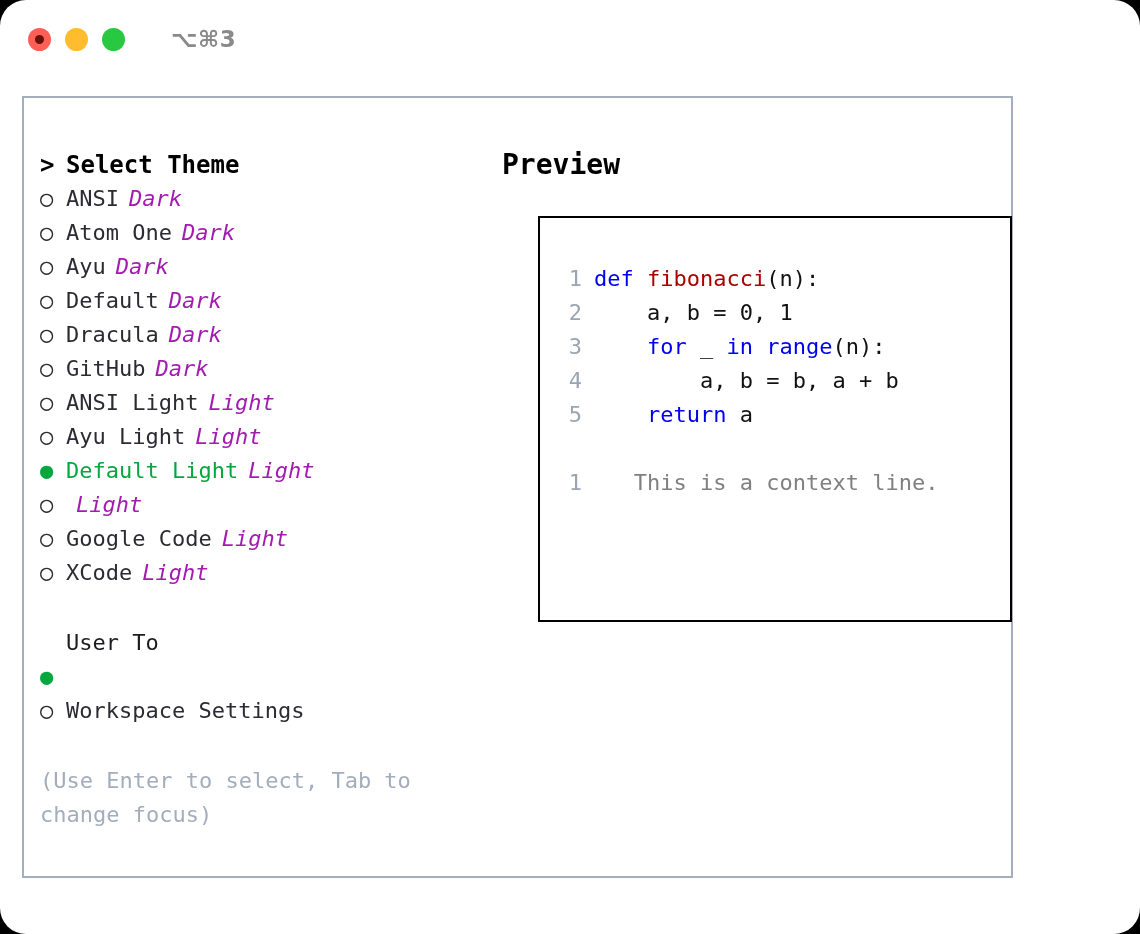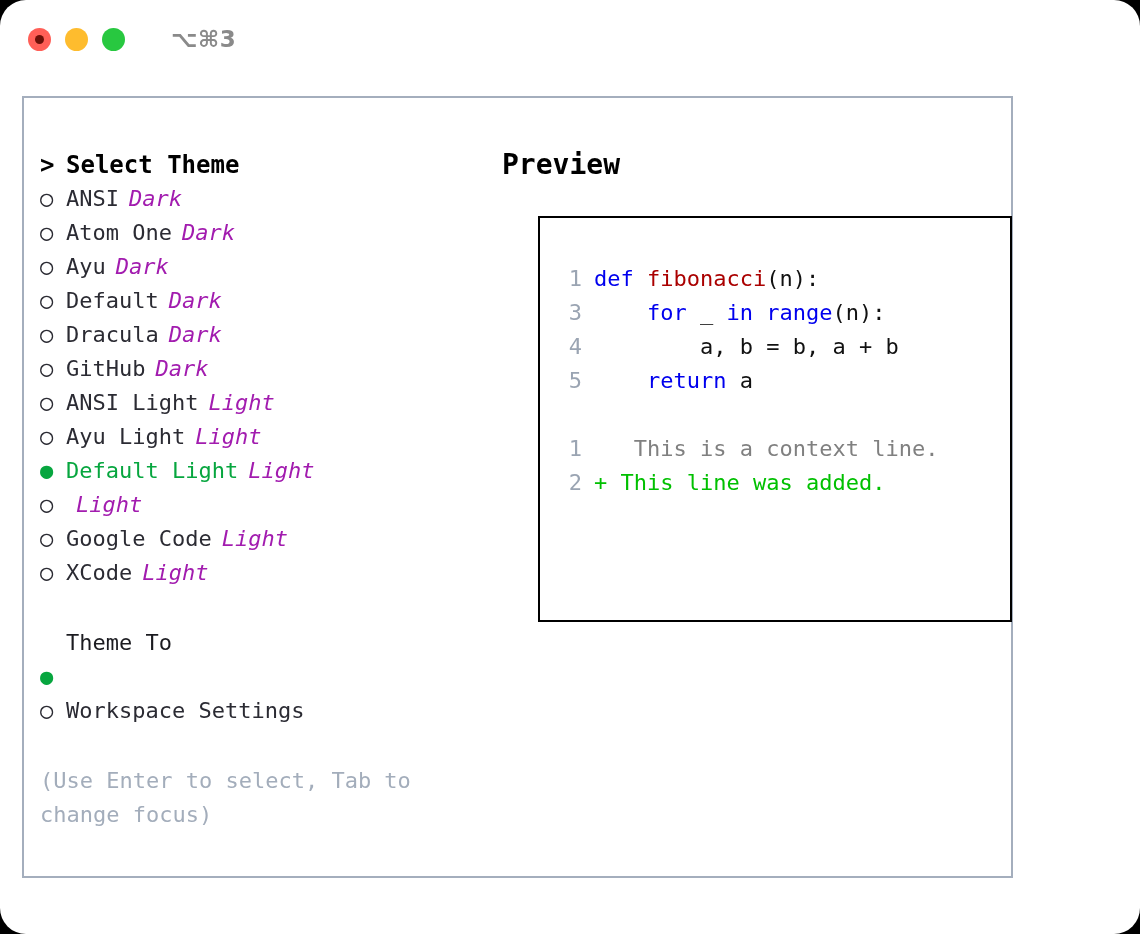--- a/index.html
+++ b/index.html
@@ -209,42 +209,42 @@
           <div class="opt"><span class="marker">○</span><span class="name">ANSI Light</span><span class="tag">Light</span></div>
           <div class="opt"><span class="marker">○</span><span class="name">Ayu Light</span><span class="tag">Light</span></div>
           <div class="opt selected"><span class="marker">●</span><span class="name">Default Light</span><span class="tag">Light</span></div>
           <div class="opt"><span class="marker">○</span><span class="tag">Light</span></div>
           <div class="opt"><span class="marker">○</span><span class="name">Google Code</span><span class="tag">Light</span></div>
           <div class="opt"><span class="marker">○</span><span class="name">XCode</span><span class="tag">Light</span></div>
         </div>
 
       <div class="section-gap"></div>
 
-      <div class="section-header">Theme To</div>
+      <div class="section-header">User To</div>
 
       <div id="apply-items">
           <div class="opt selected"><span class="marker">●</span></div>
           <div class="opt"><span class="marker">○</span><span class="name">Workspace Settings</span></div>
         </div>
 
       <div class="hint">(Use Enter to select, Tab to change focus)</div>
     </div>
 
     <div class="right-col">
       <div class="preview-title">Preview</div>
 
       <div class="preview-box">
         <div id="code-block">
             <div class="code-line"><span class="ln">1</span><span class="kw">def </span><span class="fn">fibonacci</span><span class="pl">(n):</span></div>
+            <div class="code-line"><span class="ln">2</span><span class="pl">    a, b = 0, 1</span></div>
             <div class="code-line"><span class="ln">3</span><span class="pl">    </span><span class="kw">for</span><span class="pl"> _ </span><span class="kw">in</span><span class="pl"> </span><span class="kw">range</span><span class="pl">(n):</span></div>
             <div class="code-line"><span class="ln">4</span><span class="pl">        a, b = b, a + b</span></div>
             <div class="code-line"><span class="ln">5</span><span class="pl">    </span><span class="kw">return</span><span class="pl"> a</span></div>
           </div>
         <div class="code-gap"></div>
         <div id="diff-block">
             <div class="code-line"><span class="ln">1</span><span class="diff-ctx"> </span><span class="diff-ctx">  This is a context line.</span></div>
-            <div class="code-line"><span class="ln">2</span><span class="diff-add">+</span><span class="diff-add"> This line was added.</span></div>
           </div>
       </div>
     </div>
 
   </div>
 </div>
 
 </body></html>

